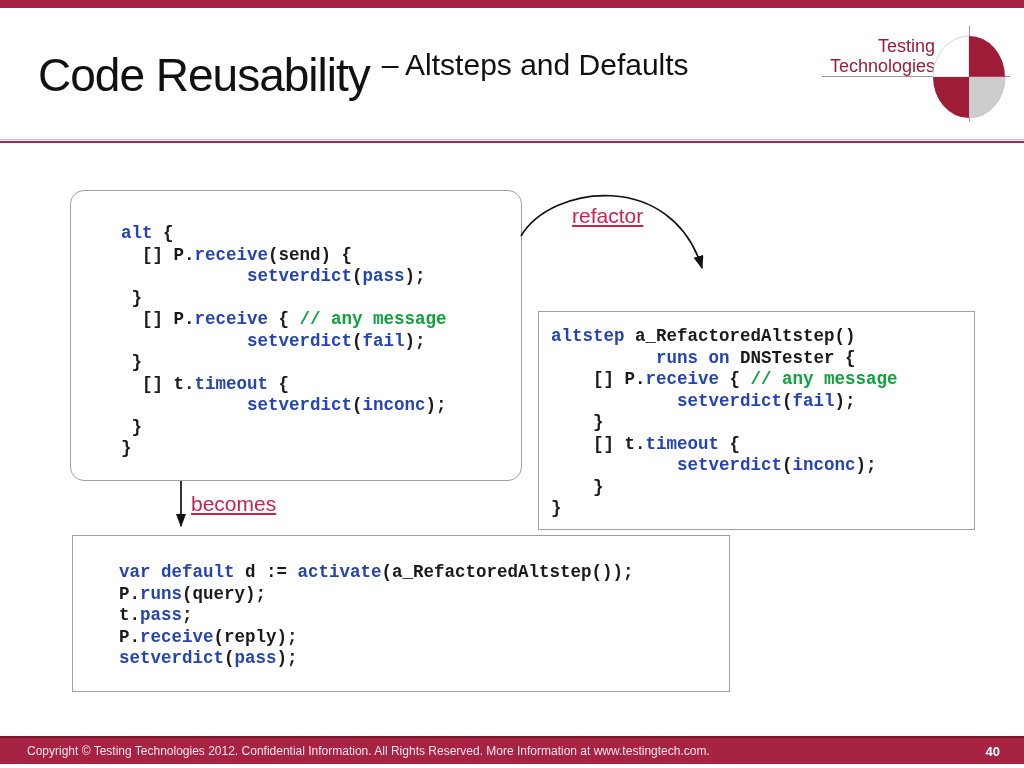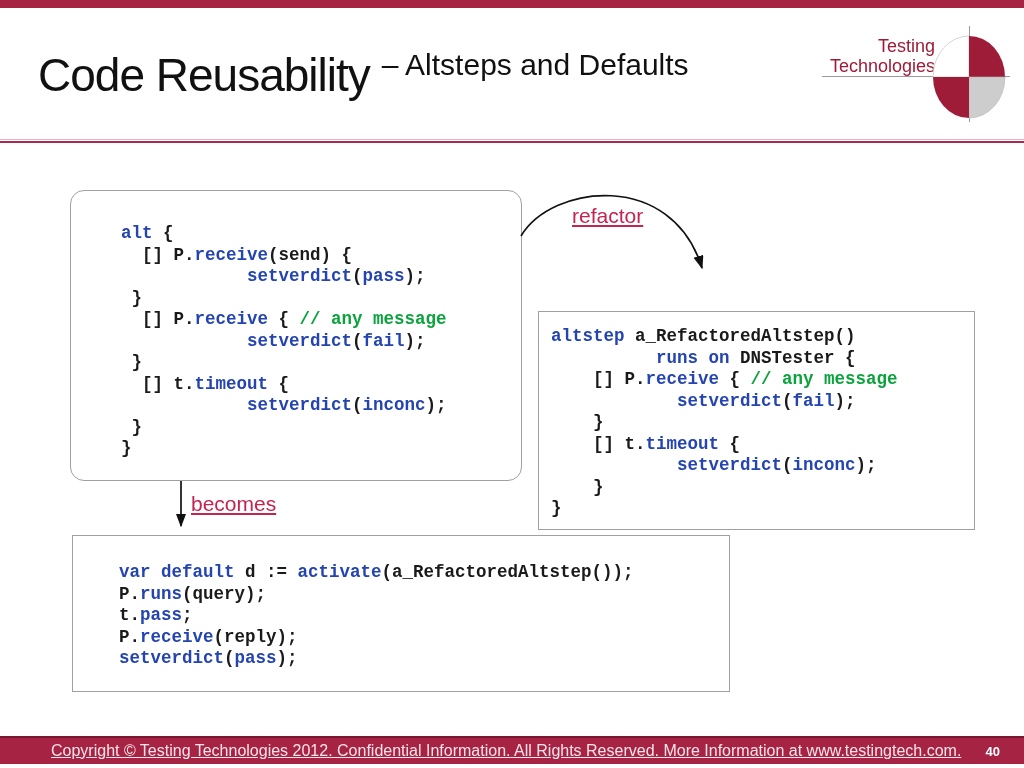--- a/index.html
+++ b/index.html
@@ -53,21 +53,21 @@
   
   .arrow-label{position:absolute;color:var(--label_red);font-size:21px;text-decoration:underline;}
   .label-refactor{left:572px;top:204px;}
   .label-becomes{left:191px;top:492px;}
 
   .arrow-layer{position:absolute;left:0;top:0;width:1024px;height:768px;pointer-events:none;}
 
   
   .footer{position:absolute;left:0;top:736px;width:1024px;height:28px;background:var(--brand_red);
     border-top:2px solid var(--brand_dark_red);display:flex;align-items:center;}
-  .footer-text{color:#f6e4ea;font-size:16px;margin-left:51px;flex:1;text-decoration:underline;}
+  .footer-text{color:#f6e4ea;font-size:12px;margin-left:27px;flex:1;}
   .footer-page{color:#ffffff;font-size:13px;font-weight:bold;margin-right:24px;}
 </style>
 </head>
 <body>
 
 <div class="slide">
 
   <div class="top-bar"></div>
 
   <div class="header">

